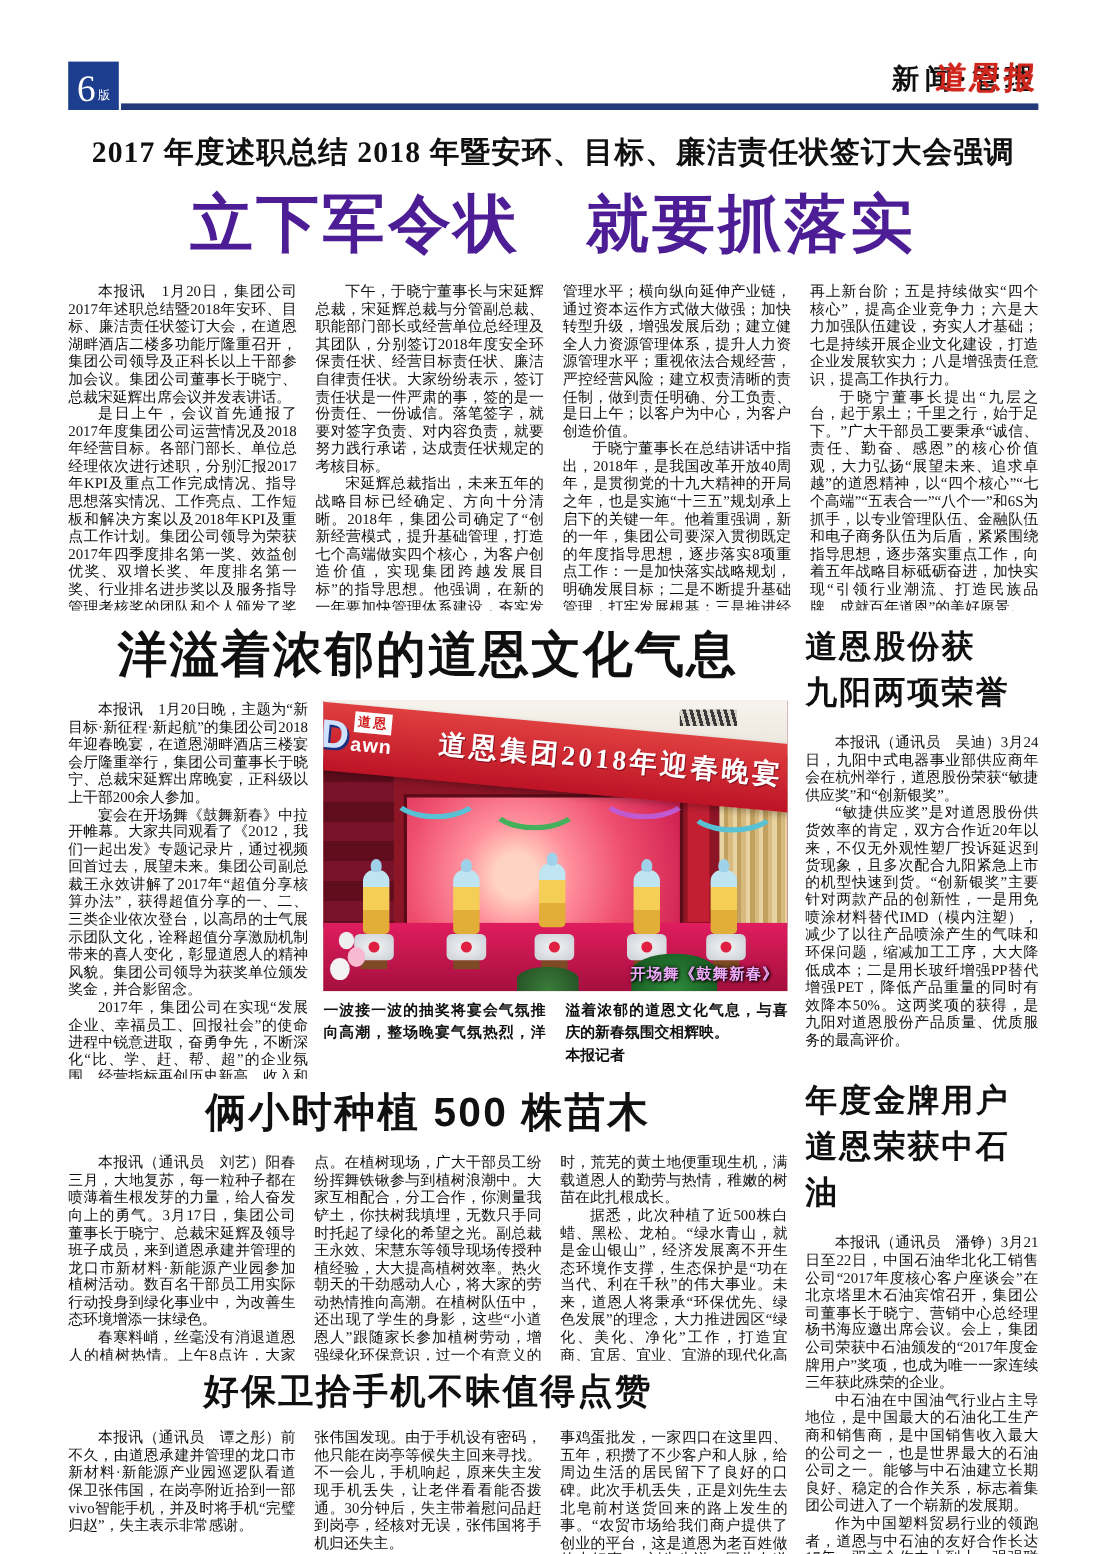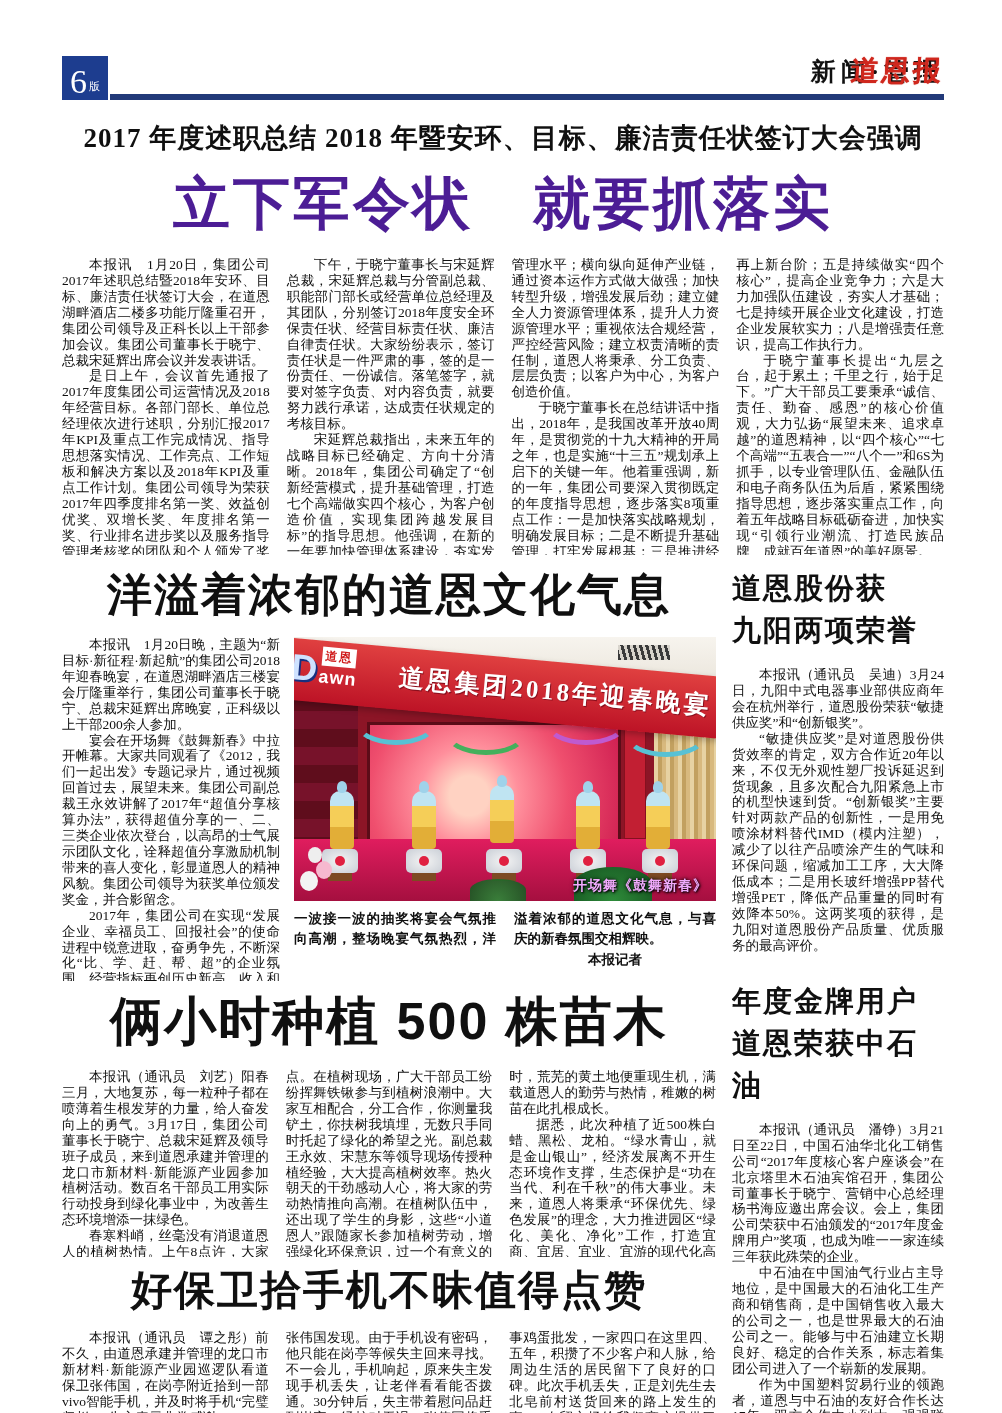--- a/index.html
+++ b/index.html
@@ -22,29 +22,29 @@
   
   .kicker{margin-top:20px;text-align:center;font-size:27px;font-weight:600;letter-spacing:1px;}
   .mainhead{margin:10px 0 14px 0;text-align:center;color:#4c1d95;font-size:57px;letter-spacing:3px;
             font-family:"Liberation Sans",sans-serif;font-weight:900;}
   .cols{display:grid;gap:17px;text-align:justify;overflow:hidden;}
   .cols-4{grid-template-columns:repeat(4,1fr);height:298px;}
   .cols-3{grid-template-columns:repeat(3,1fr);}
   .bodytxt, .col{font-size:13.5px;line-height:1.18;}
   .para{margin:0;text-indent:2em;}
   .para.cont{text-indent:0;}
-  .byline{margin:2px 0 0 0;text-align:center;}
+  .byline{margin:2px 0 0 0;text-align:left;}
 
   
   .content-row{display:grid;grid-template-columns:1fr 212px;gap:16px;margin-top:4px;}
   h2.arthead{margin:6px 0 12px 0;text-align:center;font-family:"Liberation Sans",sans-serif;
              font-weight:900;letter-spacing:2px;}
   .h-art2{font-size:45px;}
-  .h-art3{font-size:52px;margin-top:10px;}
-  .h-art4{font-size:41px;margin-top:10px;}
+  .h-art3{font-size:37px;margin-top:10px;}
+  .h-art4{font-size:32px;margin-top:10px;}
   .art2-body{display:flex;gap:14px;height:344px;overflow:hidden;}
   .a2-col{width:218px;flex:none;text-align:justify;}
   .photo-stack{flex:1;min-width:0;}
   .caption{margin-top:8px;font-size:13.5px;line-height:1.45;font-weight:600;
            column-count:2;column-gap:18px;text-align:justify;height:62px;overflow:hidden;}
   .cols-a3{height:188px;margin-top:2px;}
   .cols-a4{height:168px;margin-top:2px;}
 
   
   .sidebar{overflow:hidden;height:870px;}
@@ -131,21 +131,21 @@
     <div class="cols cols-4">
       <div class="col">
           <p class="para">本报讯　1月20日，集团公司2017年述职总结暨2018年安环、目标、廉洁责任状签订大会，在道恩湖畔酒店二楼多功能厅隆重召开，集团公司领导及正科长以上干部参加会议。集团公司董事长于晓宁、总裁宋延辉出席会议并发表讲话。</p>
           <p class="para">是日上午，会议首先通报了2017年度集团公司运营情况及2018年经营目标。各部门部长、单位总经理依次进行述职，分别汇报2017年KPI及重点工作完成情况、指导思想落实情况、工作亮点、工作短板和解决方案以及2018年KPI及重点工作计划。集团公司领导为荣获2017年四季度排名第一奖、效益创优奖、双增长奖、年度排名第一奖、行业排名进步奖以及服务指导管理考核奖的团队和个人颁发了奖金和奖品。</p>
         </div>
       <div class="col">
           <p class="para">下午，于晓宁董事长与宋延辉总裁，宋延辉总裁与分管副总裁、职能部门部长或经营单位总经理及其团队，分别签订2018年度安全环保责任状、经营目标责任状、廉洁自律责任状。大家纷纷表示，签订责任状是一件严肃的事，签的是一份责任、一份诚信。落笔签字，就要对签字负责、对内容负责，就要努力践行承诺，达成责任状规定的考核目标。</p>
           <p class="para">宋延辉总裁指出，未来五年的战略目标已经确定、方向十分清晰。2018年，集团公司确定了“创新经营模式，提升基础管理，打造七个高端做实四个核心，为客户创造价值，实现集团跨越发展目标”的指导思想。他强调，在新的一年要加快管理体系建设，夯实发展基础；转变思想观念，强化安全环保管理；加强现场管理，提高</p>
         </div>
       <div class="col">
-          <p class="para cont">管理水平；横向纵向延伸产业链，通过资本运作方式做大做强；加快转型升级，增强发展后劲；建立健全人力资源管理体系，提升人力资源管理水平；重视依法合规经营，严控经营风险；建立权责清晰的责任制，道恩人将秉承、分工负责、层层负责；以客户为中心，为客户创造价值。</p>
+          <p class="para cont">管理水平；横向纵向延伸产业链，通过资本运作方式做大做强；加快转型升级，增强发展后劲；建立健全人力资源管理体系，提升人力资源管理水平；重视依法合规经营，严控经营风险；建立权责清晰的责任制，做到责任明确、分工负责、是日上午；以客户为中心，为客户创造价值。</p>
           <p class="para">于晓宁董事长在总结讲话中指出，2018年，是我国改革开放40周年，是贯彻党的十九大精神的开局之年，也是实施“十三五”规划承上启下的关键一年。他着重强调，新的一年，集团公司要深入贯彻既定的年度指导思想，逐步落实8项重点工作：一是加快落实战略规划，明确发展目标；二是不断提升基础管理，打牢发展根基；三是推进经营模式创新，建立可持续发展方式；四是走高端路线，促进企业</p>
         </div>
       <div class="col">
         <div>
             <p class="para cont">再上新台阶；五是持续做实“四个核心”，提高企业竞争力；六是大力加强队伍建设，夯实人才基础；七是持续开展企业文化建设，打造企业发展软实力；八是增强责任意识，提高工作执行力。</p>
             <p class="para">于晓宁董事长提出“九层之台，起于累土；千里之行，始于足下。”广大干部员工要秉承“诚信、责任、勤奋、感恩”的核心价值观，大力弘扬“展望未来、追求卓越”的道恩精神，以“四个核心”“七个高端”“五表合一”“八个一”和6S为抓手，以专业管理队伍、金融队伍和电子商务队伍为后盾，紧紧围绕指导思想，逐步落实重点工作，向着五年战略目标砥砺奋进，加快实现“引领行业潮流、打造民族品牌、成就百年道恩”的美好愿景。</p>
           </div>
 
       </div>
     </div>

